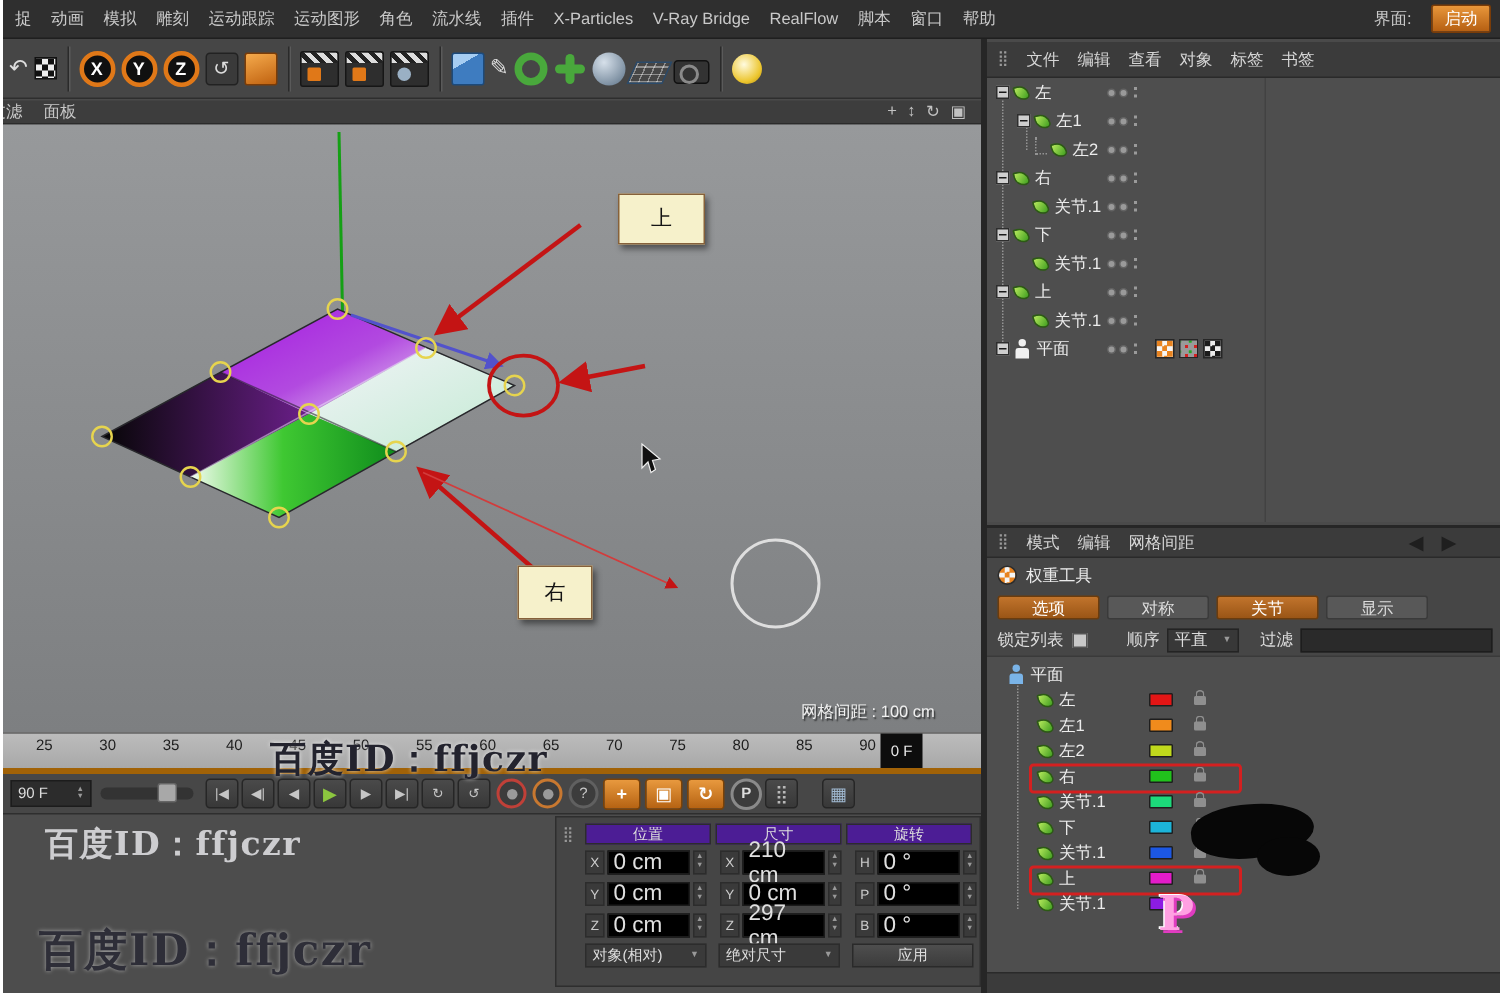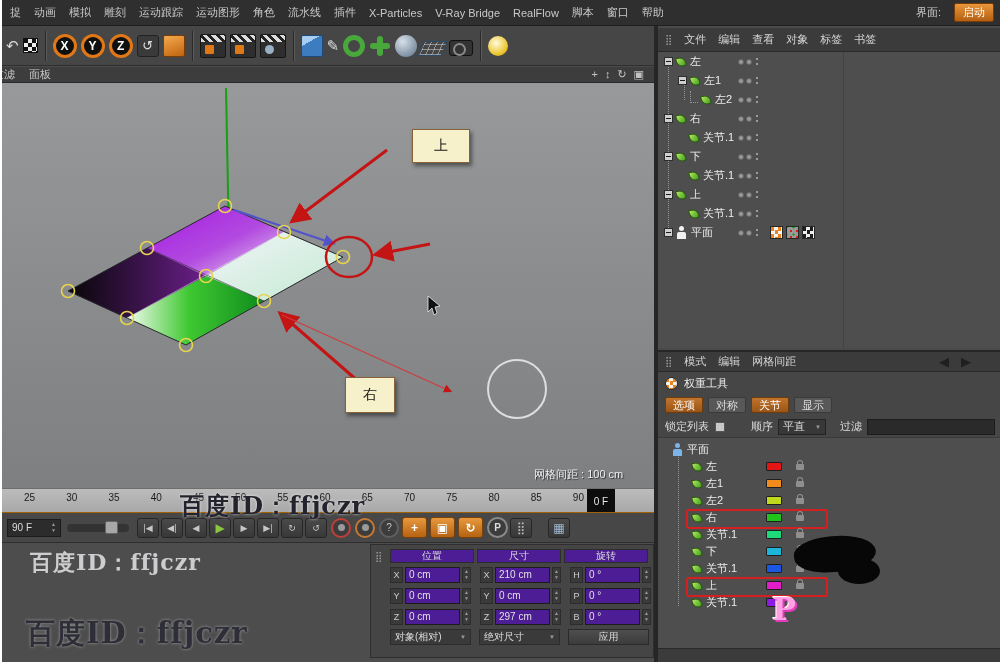--- a/index.html
+++ b/index.html
@@ -40,21 +40,21 @@
 .note{position:absolute;background:#f6f1cb;border:1px solid #86613a;box-shadow:2px 3px 4px rgba(0,0,0,.45);color:#141414;display:flex;align-items:center;justify-content:center;font-size:14px}
 #note-top{left:410px;top:46px;width:58px;height:34px}
 #note-corner{left:428px;top:130px;width:78px;height:64px;font-size:13px;line-height:1.5;padding:4px 9px;justify-content:flex-start;text-align:left}
 #note-right{left:343px;top:294px;width:50px;height:36px}
 #gridlabel{position:absolute;left:532px;top:384px;font-size:11px;color:#f0f0f0;text-shadow:1px 1px 1px rgba(0,0,0,.65)}
 
 .ruler{position:absolute;left:0;top:488px;width:652px;height:36px;background:linear-gradient(#bcbcbc,#9e9e9e);border-top:1px solid #6e6e6e}
 .ticks{position:absolute;left:22px;top:3px;width:560px;display:flex;justify-content:space-between;font-size:10px;color:#1c1c1c}
 .minor{position:absolute;left:0;bottom:0;width:583px;height:5px;background:repeating-linear-gradient(90deg,rgba(0,0,0,.35) 0 1px,transparent 1px 8.2px)}
 .curframe{position:absolute;left:585px;top:0;width:28px;height:24px;background:#0d0d0d;color:#e8e8e8;font-size:10px;display:flex;align-items:center;justify-content:center}
-.transport{position:absolute;left:0;top:512px;width:652px;height:30px;background:#474747;border-top:1px solid #a16207;display:flex;align-items:center;padding:0 5px}
+.transport{position:absolute;left:0;top:512px;width:652px;height:30px;background:#474747;border-top:4px solid #a16207;display:flex;align-items:center;padding:0 5px}
 .ffield{width:54px;height:18px;background:#2c2c2c;border:1px solid #1c1c1c;color:#ddd;font-size:10px;display:flex;align-items:center;justify-content:space-between;padding:0 4px;flex:none}
 .spincol{display:flex;flex-direction:column;font-size:5px;color:#999;line-height:1.1}
 .slider{width:62px;height:8px;background:#333;border-radius:4px;position:relative;margin:0 6px;flex:none}
 .slider .handle{position:absolute;left:38px;top:-3px;width:13px;height:13px;background:#a8a8a8;border:1px solid #666;border-radius:2px}
 .tbtn{min-width:22px;height:20px;background:linear-gradient(#4a4a4a,#383838);border:1px solid #262626;border-radius:3px;color:#c6c6c6;font-size:9px;display:flex;align-items:center;justify-content:center;padding:0 2px;margin-left:2px;flex:none}
 .tbtn.play{color:#8cc63f;font-size:12px}
 .rbtn{width:20px;height:20px;border-radius:50%;background:#3c3c3c;border:2px solid #606060;color:#c6c6c6;font-size:10px;display:flex;align-items:center;justify-content:center;margin-left:4px;flex:none}
 .rbtn.rec{border-color:#c04038}.rbtn.auto{border-color:#c87830}
 .rbtn i{width:7px;height:7px;border-radius:50%;background:#9a9a9a}
 .obtn{width:25px;height:21px;background:linear-gradient(#e8993e,#b56212);border:1px solid #7a4208;border-radius:3px;color:#fff;font-size:12px;font-weight:bold;display:flex;align-items:center;justify-content:center;margin-left:3px;flex:none}
@@ -62,21 +62,21 @@
 .dotsbtn{color:#b8b8b8;font-size:12px}
 .viewbtn{color:#9fb8d0;margin-left:16px;font-size:12px}
 
 .bottomleft{position:absolute;left:0;top:542px;width:652px;height:122px;background:#4d4d4d;border-top:1px solid #2e2e2e}
 .coords{position:absolute;left:368px;top:544px;width:284px;height:114px;background:#454545;border:1px solid #2e2e2e}
 .chead{display:flex;align-items:center;height:19px;gap:3px;padding:3px 4px 0}
 .chead .gi{color:#999;font-size:10px;width:12px}
 .chcell{width:84px;height:14px;background:#4c1d95;border:1px solid #2c2c2c;color:#ddd;font-size:10px;display:flex;align-items:center;justify-content:center}
 .crow{display:flex;align-items:center;height:21px;padding:0 4px 0 19px;gap:2px}
 .clabel{width:13px;height:16px;background:#3a3a3a;border:1px solid #2c2c2c;color:#ccc;font-size:9px;display:flex;align-items:center;justify-content:center;flex:none}
-.cfield{width:55px;height:16px;background:#4c1d95;border:1px solid #1b1b1b;color:#e0e0e0;font-size:10px;display:flex;align-items:center;padding:0 3px;flex:none}
+.cfield{width:55px;height:16px;background:#000000;border:1px solid #1b1b1b;color:#e0e0e0;font-size:15px;display:flex;align-items:center;padding:0 3px;flex:none}
 .cspin{width:9px;height:16px;background:#3a3a3a;border:1px solid #2c2c2c;display:flex;flex-direction:column;align-items:center;justify-content:center;font-size:5px;color:#999;line-height:1.1;flex:none;margin-right:7px}
 .cfoot{display:flex;height:18px;padding:2px 4px 0 19px;gap:8px;align-items:center}
 .cdd{width:82px;height:16px;background:#3a3a3a;border:1px solid #2c2c2c;color:#ddd;font-size:10px;display:flex;align-items:center;justify-content:space-between;padding:0 4px}
 .cdd .ar{font-size:6px;color:#999}
 .capply{width:82px;height:16px;background:linear-gradient(#4e4e4e,#3c3c3c);border:1px solid #2a2a2a;color:#ddd;font-size:10px;display:flex;align-items:center;justify-content:center}
 
 .vdiv{position:absolute;left:652px;top:26px;width:4px;height:638px;background:#262626}
 .ommenu{position:absolute;left:656px;top:28px;width:344px;height:24px;background:#3b3b3b;display:flex;align-items:center;gap:12px;padding:0 7px;color:#d6d6d6;border-bottom:1px solid #2a2a2a}
 .gi{color:#9a9a9a;font-size:10px}
 .omtree{position:absolute;left:656px;top:52px;width:344px;height:296px;background:#4e4e4e}
@@ -100,21 +100,21 @@
 .tag{width:13px;height:13px;border:1px solid #262626;flex:none}
 .tag.t1{background:conic-gradient(#f5f5f5 25%,#e8831f 0 50%,#f5f5f5 0 75%,#e8831f 0);background-size:7px 7px}
 .tag.t2{background-color:#9a9a9a;background-image:radial-gradient(#d22222 1px,transparent 1.3px),radial-gradient(#22aa22 1px,transparent 1.3px);background-size:6px 6px,7px 7px;background-position:1px 1px,3px 4px}
 .tag.t3{background:conic-gradient(#ededed 25%,#1c1c1c 0 50%,#ededed 0 75%,#1c1c1c 0);background-size:7px 7px}
 .ammenu{position:absolute;left:656px;top:350px;width:344px;height:22px;background:#3b3b3b;display:flex;align-items:center;gap:12px;padding:0 7px;color:#d6d6d6;border-top:2px solid #262626;border-bottom:1px solid #2a2a2a}
 .ammenu .navtri{color:#1f1f1f;font-size:13px}
 .ammenu .sp{flex:1}
 .toolrow{position:absolute;left:656px;top:372px;width:344px;height:22px;background:#464646;display:flex;align-items:center;gap:6px;padding:0 7px;color:#ececec}
 .brush{width:13px;height:13px;border-radius:50%;background:conic-gradient(#f5f5f5 25%,#e8831f 0 50%,#f5f5f5 0 75%,#e8831f 0);background-size:7px 7px;border:1px solid #2c2c2c;flex:none}
 .tabsrow{position:absolute;left:656px;top:394px;width:344px;height:22px;background:#464646;display:flex;align-items:center;padding:0 7px}
-.tab{height:16px;padding:0 7px;display:flex;align-items:center;font-size:11px;border-radius:2px;margin-right:5px;background:#585858;color:#ddd;border:1px solid #3a3a3a}
+.tab{height:16px;padding:0 22px;display:flex;align-items:center;font-size:11px;border-radius:2px;margin-right:5px;background:#585858;color:#ddd;border:1px solid #3a3a3a}
 .tab.active{background:linear-gradient(#c1742c,#9a5516);color:#fff;border-color:#6a3c0e}
 .optsrow{position:absolute;left:656px;top:416px;width:344px;height:22px;background:#464646;display:flex;align-items:center;padding:0 7px;color:#ddd;border-bottom:1px solid #3a3a3a}
 .chk{width:10px;height:10px;background:#c8c8c8;border:1px solid #555;margin-left:6px;flex:none}
 .dd{width:48px;height:16px;background:#383838;border:1px solid #242424;color:#ddd;display:flex;align-items:center;justify-content:space-between;padding:0 4px;margin-left:5px;flex:none}
 .dd .ar{font-size:6px;color:#999}
 .filter{flex:1;height:16px;background:#2a2a2a;border:1px solid #1d1d1d;margin-left:5px}
 .jlist{position:absolute;left:656px;top:438px;width:344px;height:210px;background:#4e4e4e;padding-top:3px}
 .jrow{height:17px;display:flex;align-items:center;position:relative;font-size:11px;color:#ececec}
 .swatch{position:absolute;left:108px;width:16px;height:9px;border:1px solid #1e1e1e;border-radius:1px}
 .lockic{position:absolute;left:138px;top:6px;width:8px;height:6px;background:#8f8f8f;border-radius:1px}

